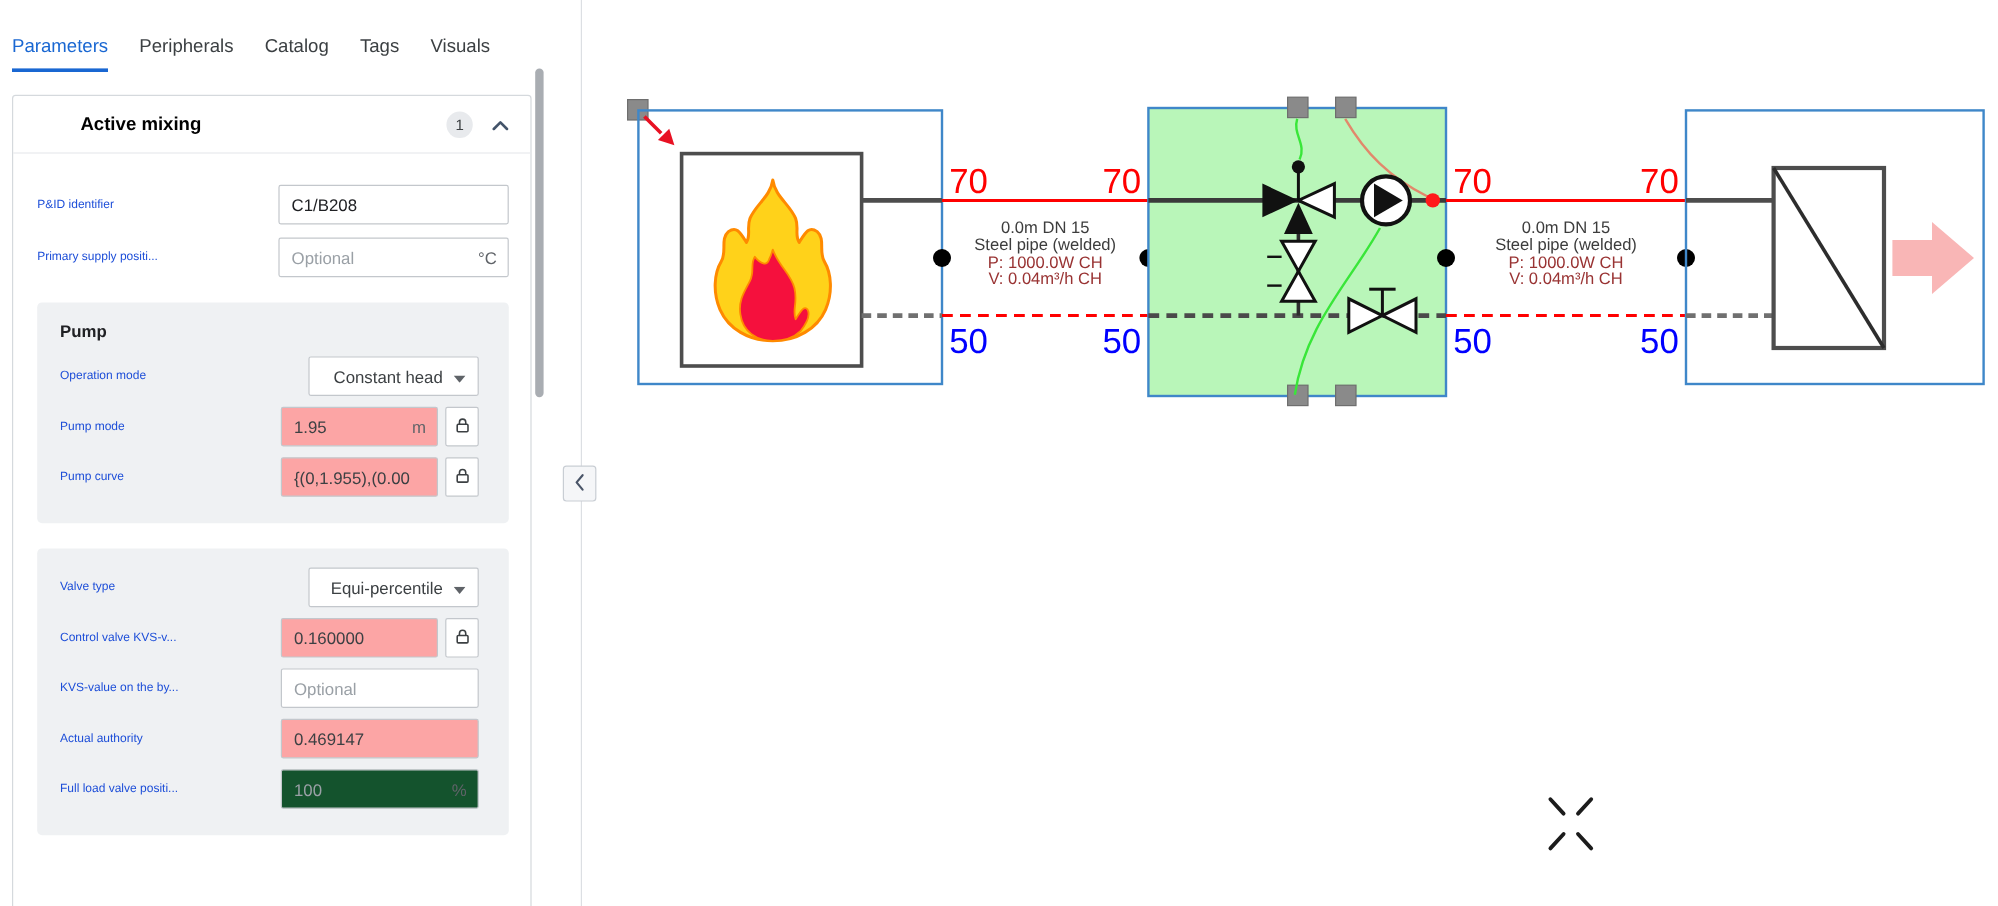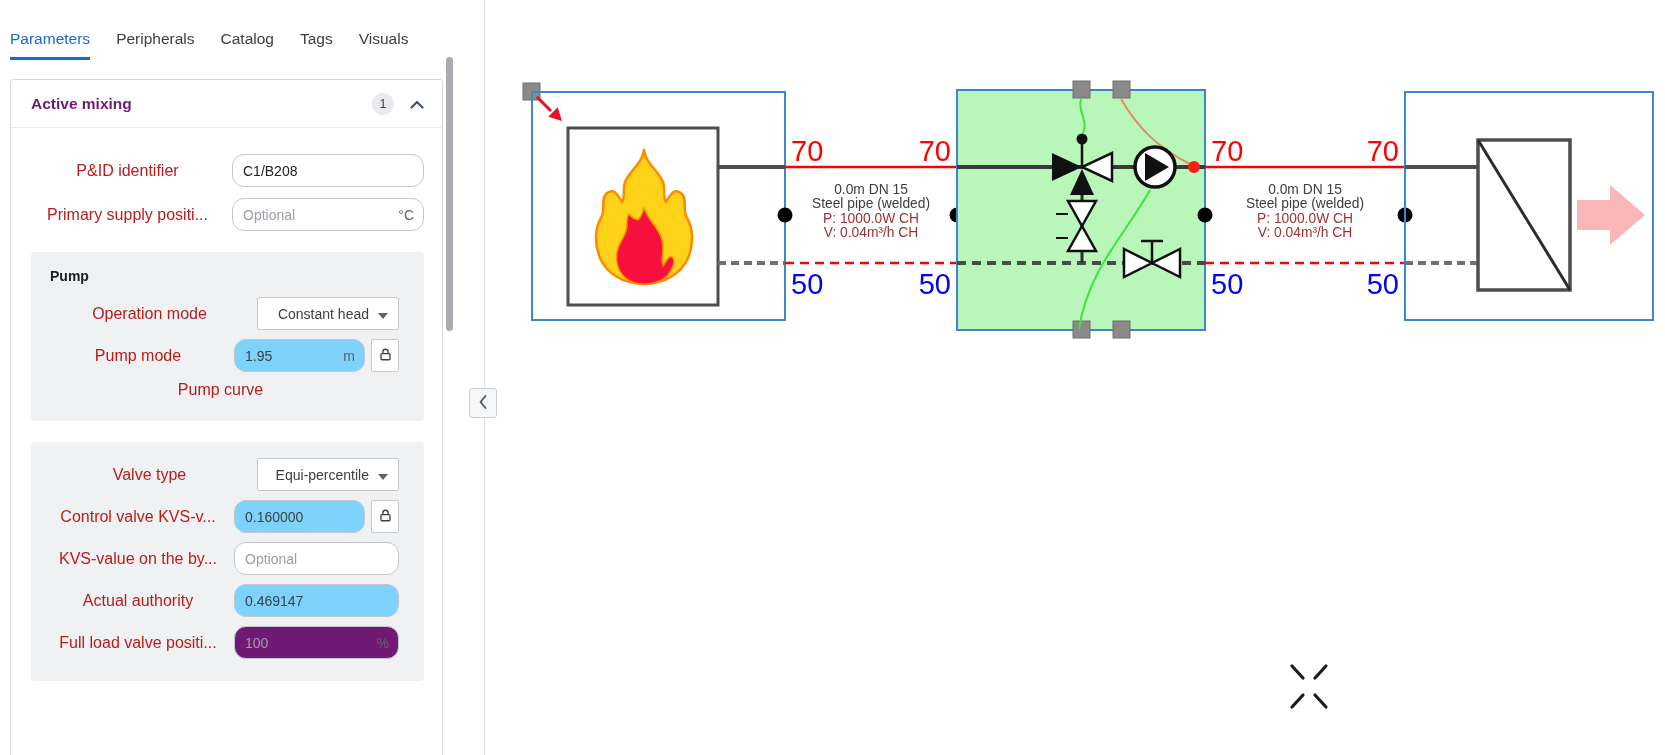--- a/index.html
+++ b/index.html
@@ -18,39 +18,39 @@
   .tabs{display:flex;gap:26px;padding:30px 0 0 10px;font-size:15.5px;}
   .tab{color:#3c4043;padding-bottom:9px;border-bottom:3px solid transparent;cursor:pointer;white-space:nowrap;}
   .tab.active{color:var(--accent-blue);border-bottom-color:var(--accent-blue);}
   .card{
     margin:19px 12px 0 10px;border:1px solid #d5d9dd;border-radius:3px;background:#fff;
     height:700px;
   }
   .card-header{
     display:flex;align-items:center;padding:13px 16px 12px 20px;border-bottom:1px solid #e8eaed;
   }
-  .card-title{font-weight:bold;font-size:15.5px;color:#701a75;flex:1;}
+  .card-title{font-weight:bold;font-size:15.5px;color:#000000;flex:1;margin-left:36px;}
   .badge{
     width:22px;height:22px;border-radius:50%;background:#e8eaed;color:#3c4043;
     font-size:12.5px;display:flex;align-items:center;justify-content:center;margin-right:14px;
   }
   .chev-btn{background:none;border:none;padding:2px;cursor:pointer;display:flex;align-items:center;}
   .card-body{padding:26px 18px 0 20px;}
   .row{display:flex;align-items:center;margin-bottom:11px;}
-  .row .lbl{flex:1;font-size:16px;color:#b91c1c;padding-right:8px;white-space:nowrap;overflow:hidden;text-align:center;}
+  .row .lbl{flex:1;font-size:10px;color:#1d4ed8;padding-right:8px;white-space:nowrap;overflow:hidden;}
   .ctrl{position:relative;display:flex;align-items:center;}
   .ctrl-wide{width:192px;}
   .ctrl-std{width:165px;}
   input.fld{
-    width:100%;height:33px;border:1px solid #c3c7cc;border-radius:12px;background:#fff;
+    width:100%;height:33px;border:1px solid #c3c7cc;border-radius:2px;background:#fff;
     font-family:inherit;font-size:14px;color:#202124;padding:0 10px;outline:none;
   }
   input.fld::placeholder{color:#9aa0a6;}
-  input.fld.ro{background:#7dd3fc;color:#3c4043;}
-  input.fld.faint{background:#701a75;color:#9aa0a6;}
+  input.fld.ro{background:#fca5a5;color:#3c4043;}
+  input.fld.faint{background:#14532d;color:#9aa0a6;}
   .unit{position:absolute;right:10px;font-size:14px;color:#5f6368;pointer-events:none;}
   .lockpair{display:flex;gap:6px;width:165px;}
   .lockpair .fldwrap{position:relative;flex:1;display:flex;align-items:center;}
   .lock-btn{
     width:28px;height:33px;background:#fff;border:1px solid #c3c7cc;border-radius:2px;
     display:flex;align-items:center;justify-content:center;cursor:pointer;padding:0;flex:none;
   }
   .select{
     width:142px;height:33px;border:1px solid #c3c7cc;border-radius:2px;background:#fff;
     display:flex;align-items:center;justify-content:flex-end;gap:9px;padding:0 10px;
@@ -150,51 +150,64 @@
                 <svg width="15" height="15" viewBox="0 0 16 16">
                     <rect x="3.2" y="7" width="9.6" height="6.6" rx="1" fill="none" stroke="#3c4043" stroke-width="1.4"></rect>
                     <path d="M5.2 7 V5.2 a2.8 2.8 0 0 1 5.6 0 V7" fill="none" stroke="#3c4043" stroke-width="1.4"></path>
                   </svg>
               </span>
             </button>
           </span>
         </div>
         <div class="row">
           <span class="lbl">Pump curve</span>
-        </div>
-      </div>
-
-      <div class="group">
-        <div class="row">
-          <span class="lbl">Valve type</span>
-          <span class="select">
-            <span>Equi-percentile</span>
-            <span>
-              <svg width="10" height="6" viewBox="0 0 10 6">
-                  <polygon points="0,0 10,0 5,6" fill="#5f6368"></polygon>
-                </svg>
-            </span>
-          </span>
-        </div>
-        <div class="row">
-          <span class="lbl">Control valve KVS-v...</span>
           <span class="lockpair">
             <span class="fldwrap">
-              <input class="fld ro" value="0.160000" style="">
+              <input class="fld ro" value="{(0,1.955),(0.00" style="">
             </span>
             <button class="lock-btn">
               <span>
                 <svg width="15" height="15" viewBox="0 0 16 16">
                     <rect x="3.2" y="7" width="9.6" height="6.6" rx="1" fill="none" stroke="#3c4043" stroke-width="1.4"></rect>
                     <path d="M5.2 7 V5.2 a2.8 2.8 0 0 1 5.6 0 V7" fill="none" stroke="#3c4043" stroke-width="1.4"></path>
                   </svg>
               </span>
             </button>
           </span>
         </div>
+      </div>
+
+      <div class="group">
+        <div class="row">
+          <span class="lbl">Valve type</span>
+          <span class="select">
+            <span>Equi-percentile</span>
+            <span>
+              <svg width="10" height="6" viewBox="0 0 10 6">
+                  <polygon points="0,0 10,0 5,6" fill="#5f6368"></polygon>
+                </svg>
+            </span>
+          </span>
+        </div>
+        <div class="row">
+          <span class="lbl">Control valve KVS-v...</span>
+          <span class="lockpair">
+            <span class="fldwrap">
+              <input class="fld ro" value="0.160000" style="">
+            </span>
+            <button class="lock-btn">
+              <span>
+                <svg width="15" height="15" viewBox="0 0 16 16">
+                    <rect x="3.2" y="7" width="9.6" height="6.6" rx="1" fill="none" stroke="#3c4043" stroke-width="1.4"></rect>
+                    <path d="M5.2 7 V5.2 a2.8 2.8 0 0 1 5.6 0 V7" fill="none" stroke="#3c4043" stroke-width="1.4"></path>
+                  </svg>
+              </span>
+            </button>
+          </span>
+        </div>
         <div class="row">
           <span class="lbl">KVS-value on the by...</span>
           <span class="ctrl ctrl-std">
             <input class="fld" placeholder="Optional" style="">
           </span>
         </div>
         <div class="row">
           <span class="lbl">Actual authority</span>
           <span class="ctrl ctrl-std">
             <input class="fld ro" value="0.469147" style="">

